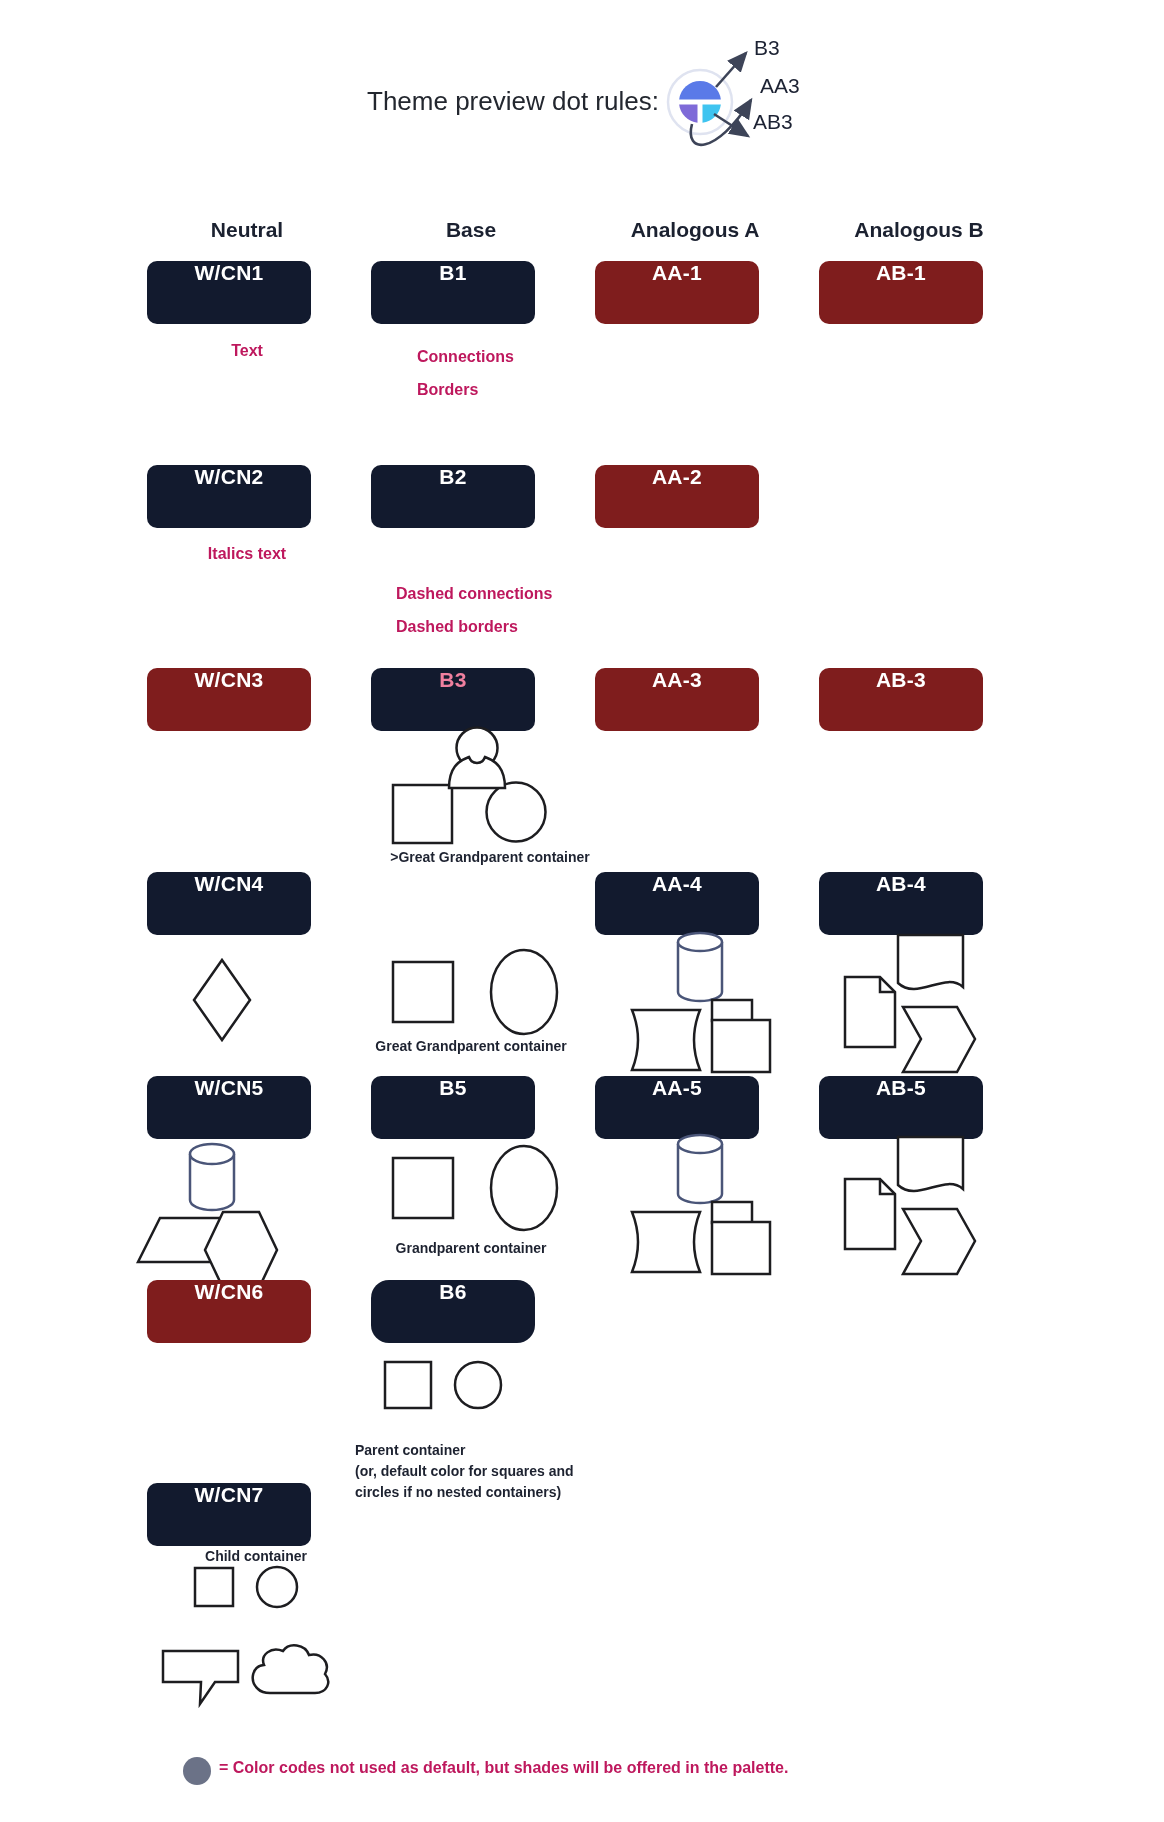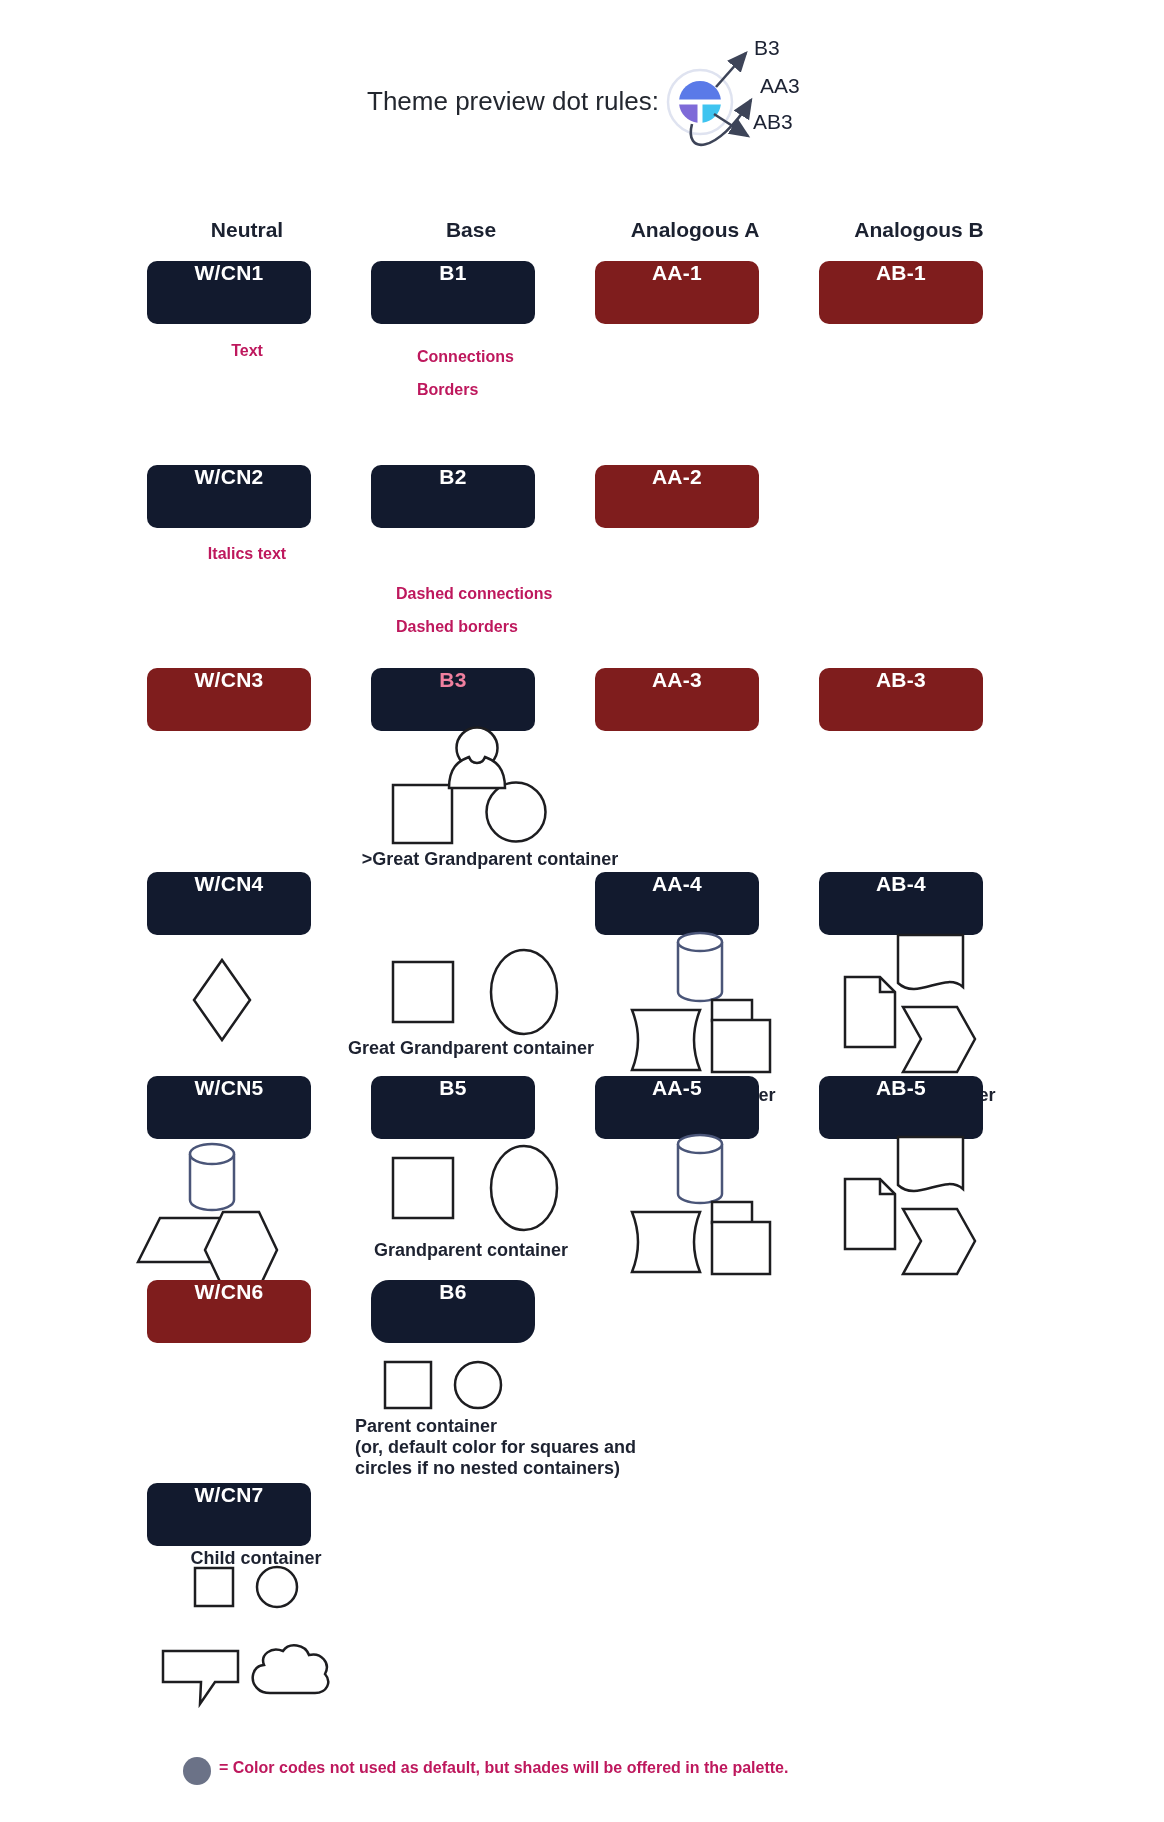--- a/index.html
+++ b/index.html
@@ -12,24 +12,24 @@
   .dot-label{font-size:21px;font-weight:500;color:#1c2233;white-space:nowrap;}
   .col-header{font-size:21px;font-weight:700;color:#1b2130;transform:translateX(-50%);white-space:nowrap;}
   .pill{
     width:164px;height:63px;border-radius:10px;display:flex;justify-content:center;
     font-size:21px;font-weight:700;color:#ffffff;letter-spacing:.3px;
   }
   .pill.dark{background:#121a2e;}
   .pill.gray{background:#7f1d1d;}
   .pill .pink{color:#f0809f;}
   .cap-lg{font-size:16px;font-weight:700;color:#be185d;white-space:nowrap;}
-  .cap-sm{font-size:18px;font-weight:700;color:#1d2230;white-space:nowrap;}
+  .cap-sm{font-size:14px;font-weight:700;color:#1d2230;white-space:nowrap;}
   .center{transform:translateX(-50%);text-align:center;}
   .blk{line-height:33px;}
-  .blk-sm{line-height:21px;white-space:nowrap;}
+  .blk-sm{line-height:21px;white-space:nowrap;margin-top:24px;}
   .legend-dot{width:28px;height:28px;border-radius:50%;background:#6b7287;}
   svg{display:block;overflow:visible;}
   .ink{fill:#ffffff;stroke:#1d1d20;stroke-width:2.5;}
   .slate{fill:#ffffff;stroke:#4a5578;stroke-width:2.5;}
 </style>
 </head>
 <body>
 
 <div id="canvas">
 

